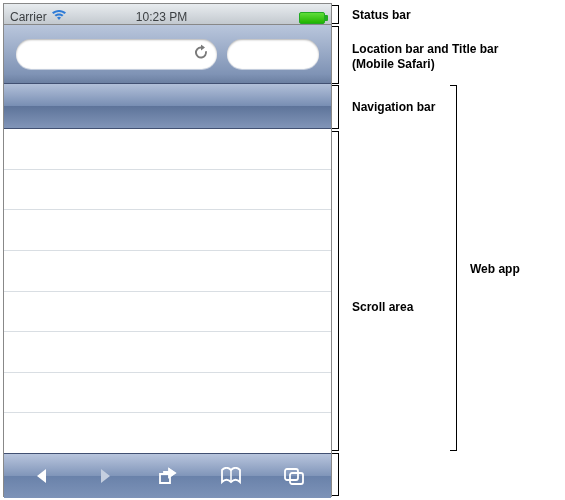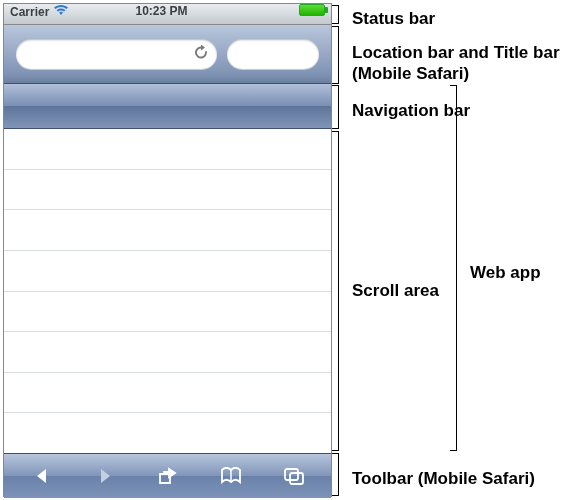--- a/index.html
+++ b/index.html
@@ -23,25 +23,25 @@
     background: #fff;
     box-shadow: 0 0 0 1px #888;
   }
 
   
   .statusbar {
     height: 20px;
     background: linear-gradient(#e8ecef, #c3c9cf);
     border-bottom: 1px solid #888;
     display: flex;
-    align-items: flex-start;
+    align-items: flex-end;
     justify-content: space-between;
     padding: 0 6px;
     font-size: 12px;
-    font-weight: bold;
+    font-weight: normal;
     color: #3b3f42;
   }
   .statusbar .left  { display: flex; align-items: center; gap: 4px; }
   .statusbar .center{ position: absolute; left: 0; right: 12px; text-align: center; pointer-events: none; }
   .statusbar .right { display: flex; align-items: center; }
   .battery {
     width: 24px; height: 10px; border: 1px solid #2a2; border-radius: 2px;
     position: relative; background: linear-gradient(#5fdd3a,#21b400);
   }
   .battery::after {
@@ -109,21 +109,21 @@
     width: 46px; height: 32px;
     display: flex; align-items: center; justify-content: center;
     color: #fff;
   }
   .dim svg path, .dim svg polygon { fill: #c5cfe0; }
 
   
   .label {
     position: absolute;
     font-family: Arial, Helvetica, sans-serif;
-    font-size: 17px;
+    font-size: 12px;
     font-weight: bold;
     color: #000;
     line-height: 1.25;
   }
   .bracket {
     position: absolute;
     border-right: 1px solid #000;
   }
   .bracket::before,
   .bracket::after {
@@ -220,17 +220,16 @@
   <div class="bracket" style="left:338px; top:26px; height:58px;"></div>
   <div class="bracket" style="left:338px; top:85px; height:44px;"></div>
   <div class="bracket" style="left:338px; top:131px;height:320px;"></div>
   <div class="bracket" style="left:338px; top:453px;height:43px;"></div>
   <div class="bracket" style="left:456px; top:85px; height:366px;"></div>
 
   <div class="label" style="left:352px; top:8px;">Status bar</div>
   <div class="label" style="left:352px; top:100px;">Navigation bar</div>
   <div class="label" style="left:352px; top:42px; white-space:pre-line;">Location bar and Title bar
 (Mobile Safari)</div>
-  <div class="label" style="left:352px; top:280px;">Scroll area</div>
+  <div class="label" style="left:352px; top:300px;">Scroll area</div>
   <div class="label" style="left:470px; top:262px;text-align:right;">Web app</div>
-  <div class="label" style="left:352px; top:468px;">Toolbar (Mobile Safari)</div>
 
 </div>
 
 </body></html>

